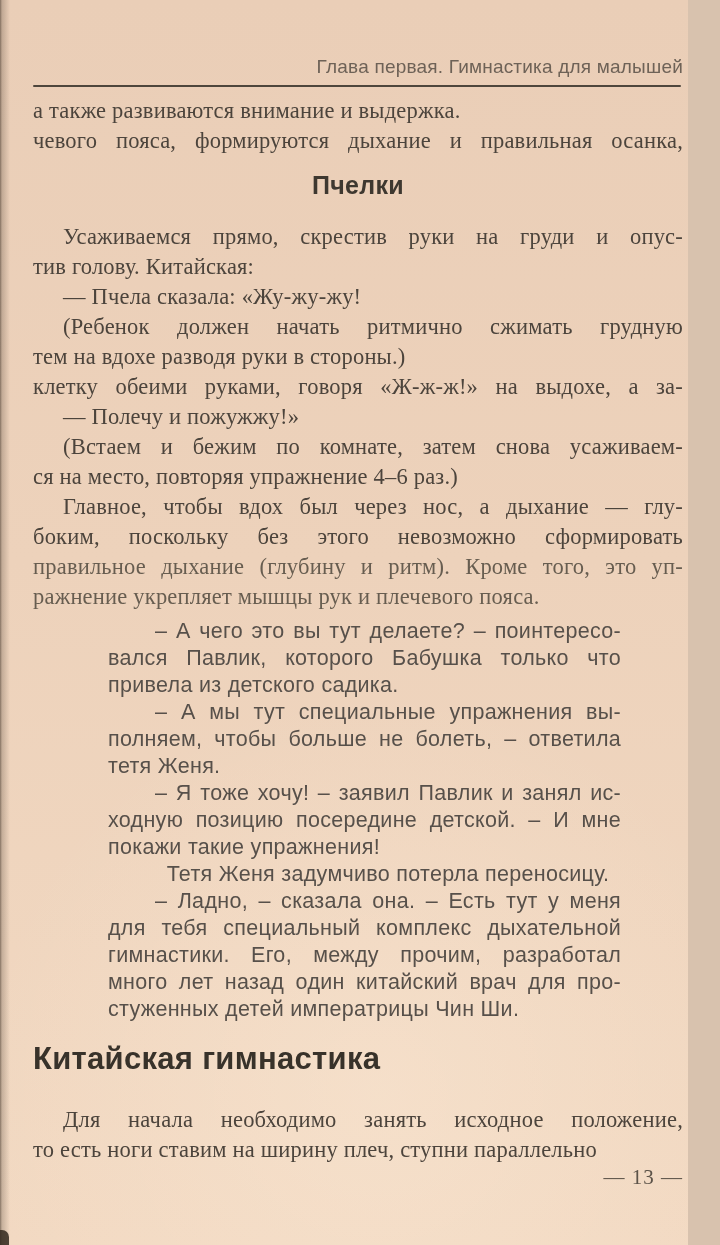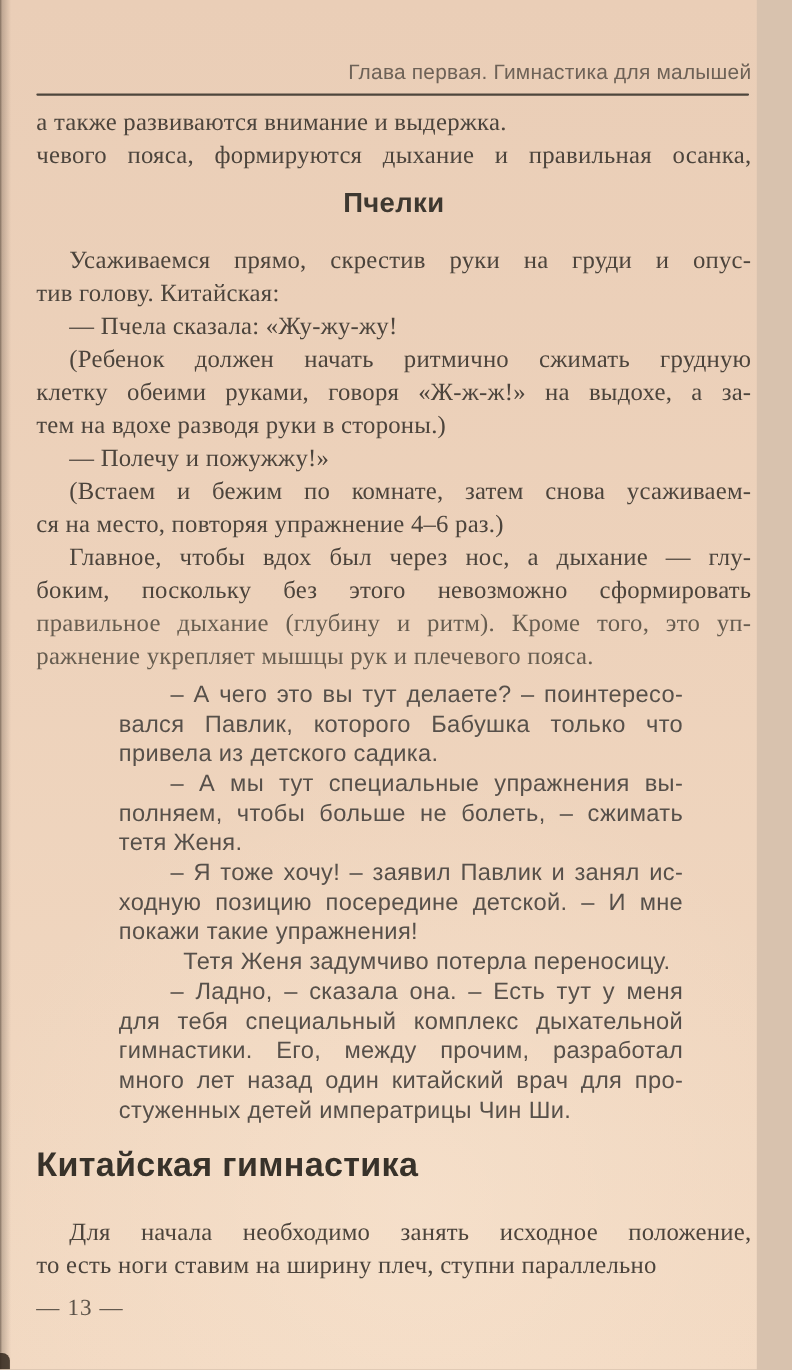--- a/index.html
+++ b/index.html
@@ -53,21 +53,21 @@
     font-size:21.5px; line-height:27px; height:27px; color:#57504a; letter-spacing:.3px;
   }
   .dialogue .ind { text-indent:47px;text-align:center; }
 
   .h-chinese {
     margin-top:16px; width:650px; 
     font-family:"Liberation Sans","DejaVu Sans",sans-serif;
     font-weight:700; font-size:31px; line-height:40px; color:#38322a; letter-spacing:.3px;
   }
   .footer {
-    margin-top:11px; width:650px; text-align:left;
+    width:650px; text-align:right;
     font-size:21px; color:#5c5349; letter-spacing:1px;
   }
 </style>
 </head>
 <body>
 
 <div class="page">
   <div class="edge-shadow"></div>
   <div class="corner-mark"></div>
 
@@ -82,37 +82,37 @@
         <div class="line just">чевого пояса, формируются дыхание и правильная осанка,</div>
       </div>
 
     <div class="h-bees">Пчелки</div>
 
     <div class="bee">
         <div class="line ind just">Усаживаемся прямо, скрестив руки на груди и опус-</div>
         <div class="line">тив голову. Китайская:</div>
         <div class="line ind">— Пчела сказала: «Жу-жу-жу!</div>
         <div class="line ind just">(Ребенок должен начать ритмично сжимать грудную</div>
+        <div class="line">тем на вдохе разводя руки в стороны.)</div>
         <div class="line just">клетку обеими руками, говоря «Ж-ж-ж!» на выдохе, а за-</div>
-        <div class="line">тем на вдохе разводя руки в стороны.)</div>
         <div class="line ind">— Полечу и пожужжу!»</div>
         <div class="line ind just">(Встаем и бежим по комнате, затем снова усаживаем-</div>
         <div class="line">ся на место, повторяя упражнение 4–6 раз.)</div>
         <div class="line ind just">Главное, чтобы вдох был через нос, а дыхание — глу-</div>
         <div class="line just">боким, поскольку без этого невозможно сформировать</div>
         <div class="line just faded">правильное дыхание (глубину и ритм). Кроме того, это уп-</div>
         <div class="line faded">ражнение укрепляет мышцы рук и плечевого пояса.</div>
       </div>
 
     <div class="dialogue">
         <div class="line ind just">– А чего это вы тут делаете? – поинтересо-</div>
         <div class="line just">вался Павлик, которого Бабушка только что</div>
         <div class="line">привела из детского садика.</div>
         <div class="line ind just">– А мы тут специальные упражнения вы-</div>
-        <div class="line just">полняем, чтобы больше не болеть, – сжимать</div>
+        <div class="line just">полняем, чтобы больше не болеть, – ответила</div>
         <div class="line">тетя Женя.</div>
         <div class="line ind just">– Я тоже хочу! – заявил Павлик и занял ис-</div>
         <div class="line just">ходную позицию посередине детской. – И мне</div>
         <div class="line">покажи такие упражнения!</div>
         <div class="line ind">Тетя Женя задумчиво потерла переносицу.</div>
         <div class="line ind just">– Ладно, – сказала она. – Есть тут у меня</div>
         <div class="line just">для тебя специальный комплекс дыхательной</div>
         <div class="line just">гимнастики. Его, между прочим, разработал</div>
         <div class="line just">много лет назад один китайский врач для про-</div>
         <div class="line">стуженных детей императрицы Чин Ши.</div>

